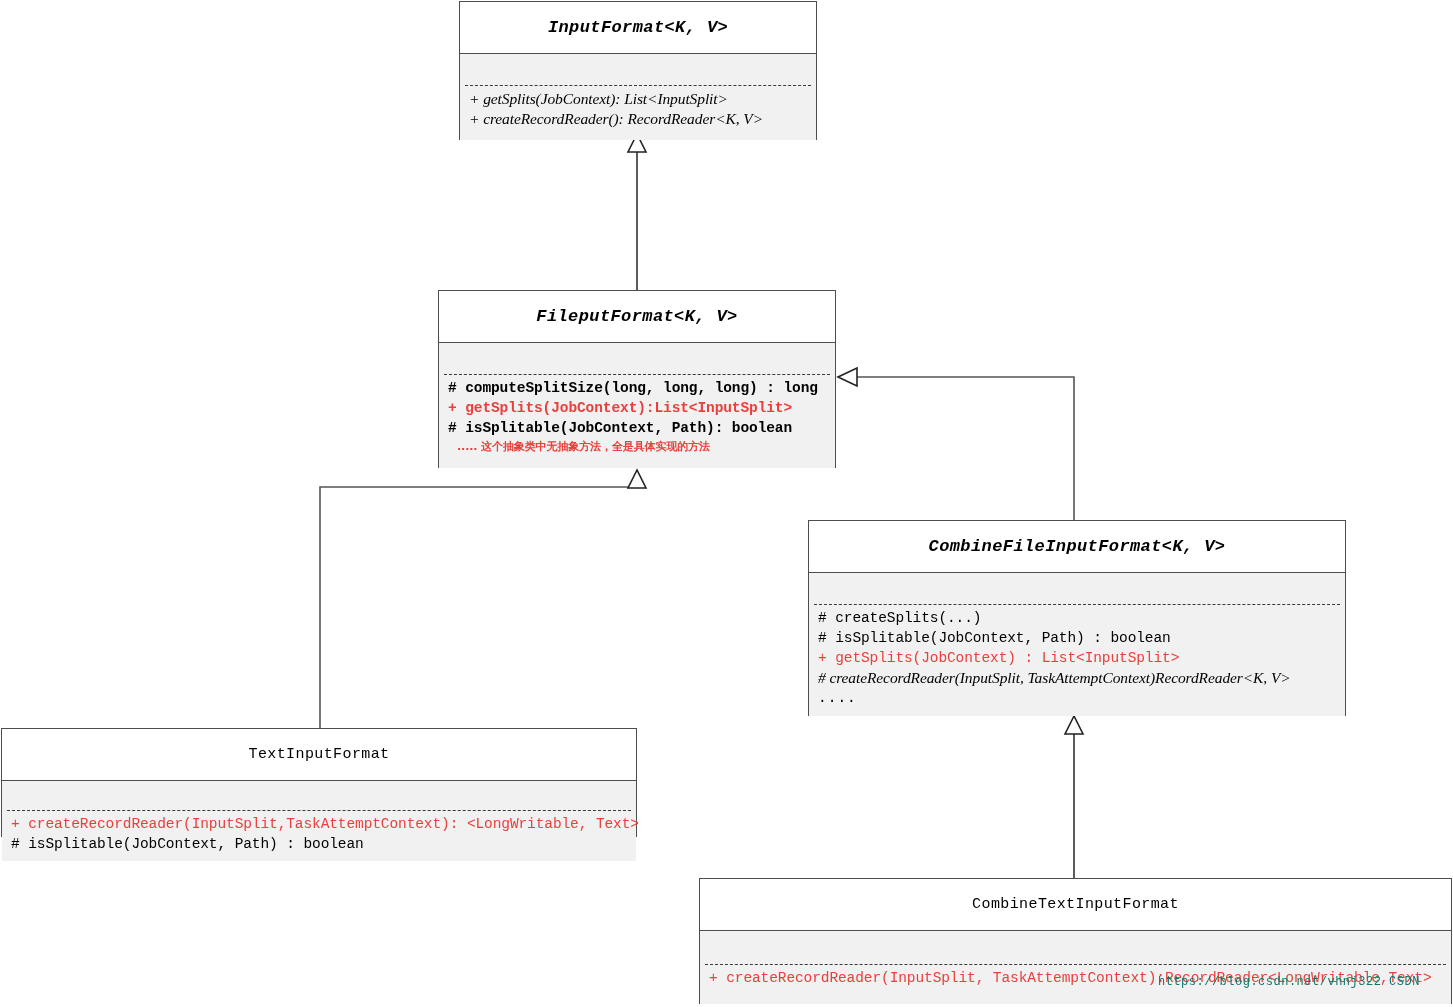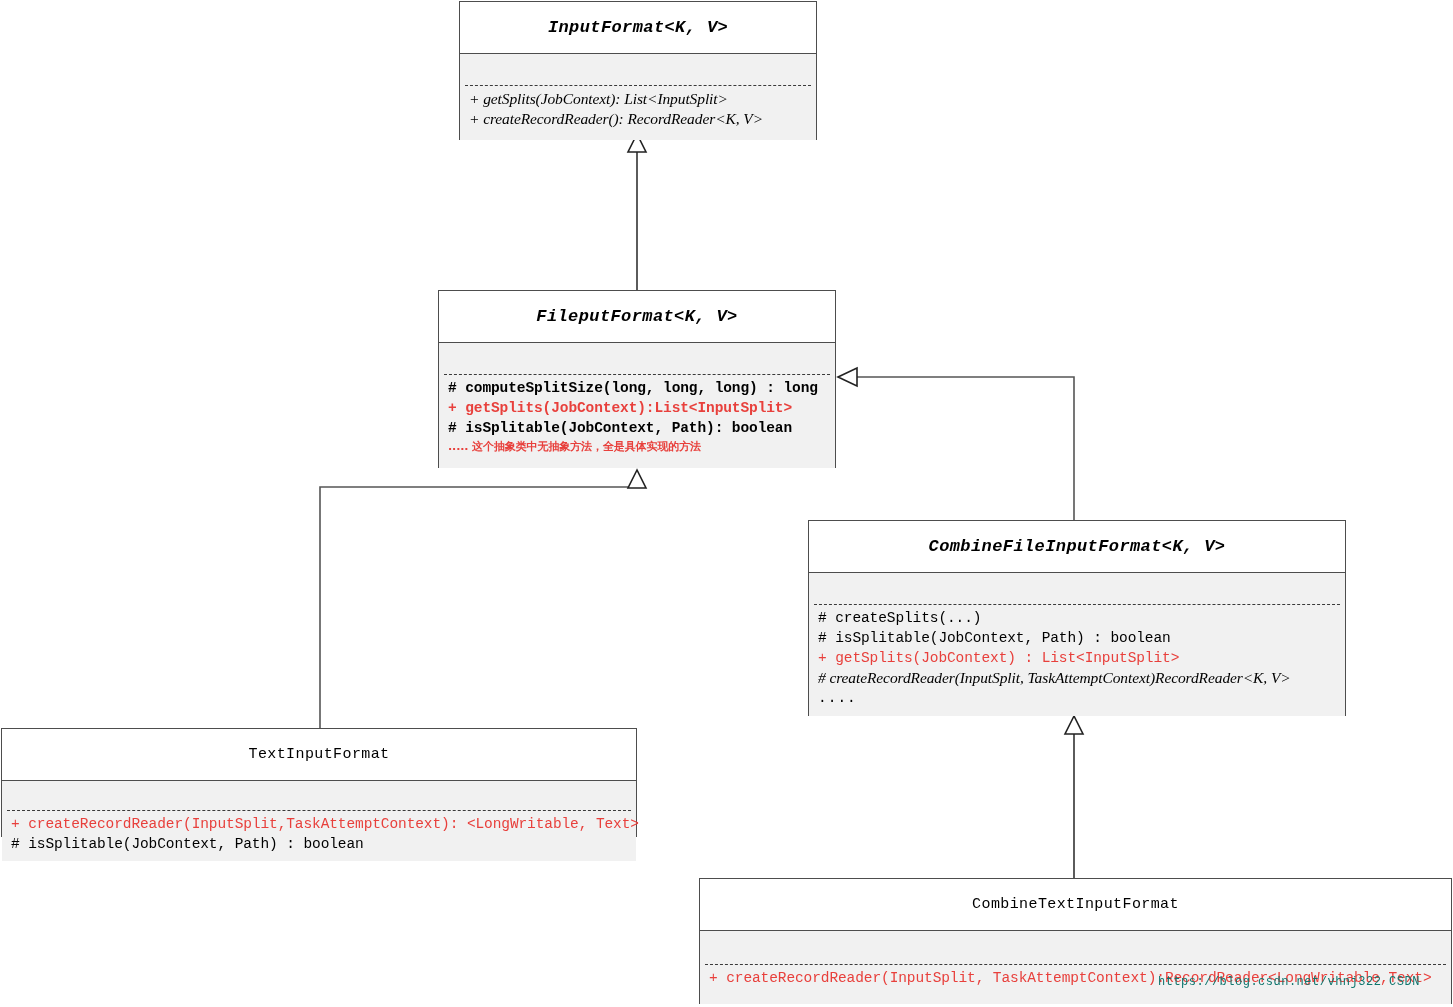--- a/index.html
+++ b/index.html
@@ -80,21 +80,21 @@
     font-family: "Liberation Mono", "DejaVu Sans Mono", monospace;
     font-size: 14.5px;
     line-height: 20px;
     color: #000000;
     white-space: nowrap;
     letter-spacing: -0.1px;
   }
   .op.red     { color: #e8403c; }
   .op.italic  { font-style: italic; font-family: "Liberation Serif","DejaVu Serif",serif; font-size: 15.5px; }
   .op.small   { font-size: 11px; line-height: 17px; color: #e8403c; }
-  .op.cn      { font-family: "DejaVu Sans", sans-serif; }
+  .op.cn      { font-family: "DejaVu Sans", sans-serif; margin-left: 9px; }
   .op.dots    { font-size: 14.5px; letter-spacing: 1px; }
 
   
   .watermark {
     position: absolute;
     font-family: Liberation Mono, monospace;
     font-size: 12px;
     color: #0f766e;
     white-space: nowrap;
     letter-spacing: 0.5px;

